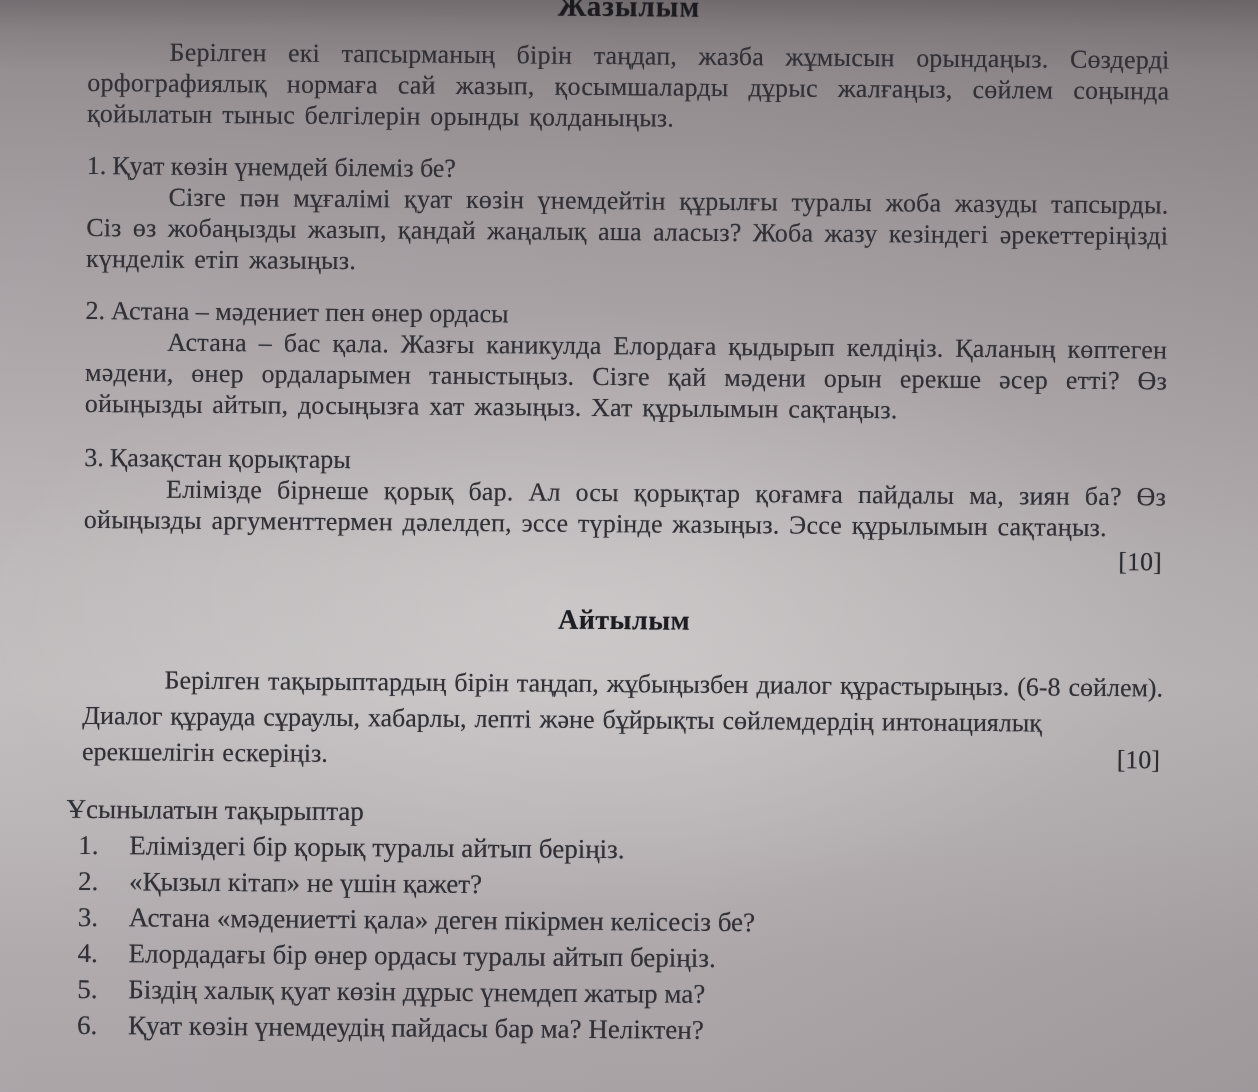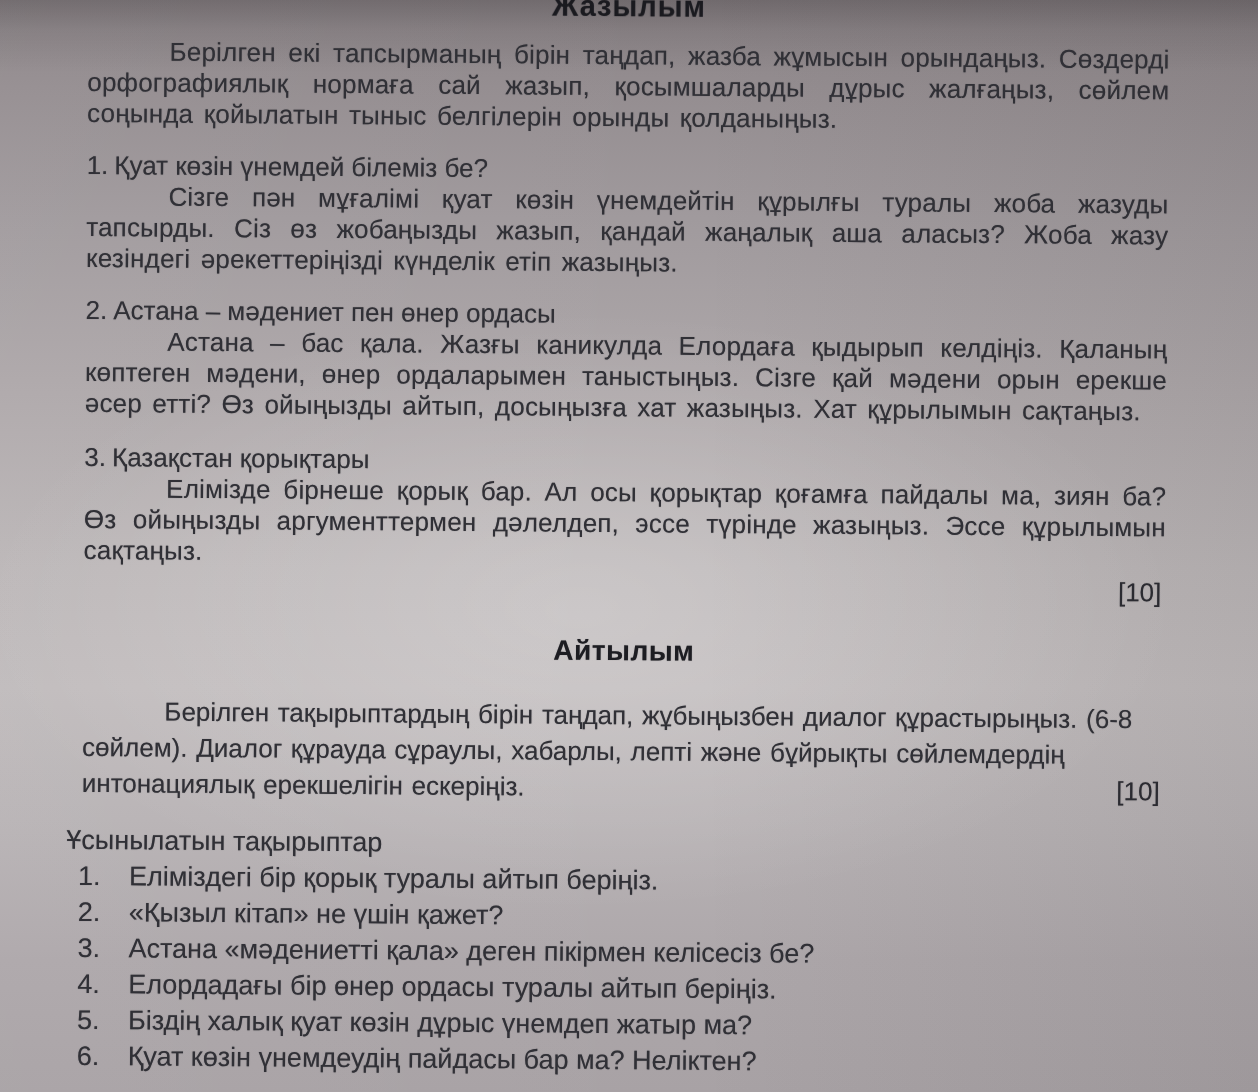--- a/index.html
+++ b/index.html
@@ -7,21 +7,21 @@
 
   .photo{
     position:relative;
     width:1258px;height:1092px;
     overflow:hidden;
     background:
       linear-gradient(180deg, rgba(47,42,45,0.28) 0px, rgba(47,42,45,0.10) 30px, rgba(47,42,45,0) 72px),
       radial-gradient(ellipse 860px 430px at 46% 56%, rgba(255,255,255,0.22), rgba(255,255,255,0) 70%),
       linear-gradient(90deg, rgba(255,255,255,0.04) 0%, rgba(0,0,0,0) 55%, rgba(25,22,24,0.07) 100%),
       linear-gradient(180deg, #8a8386 0%, #948d90 8%, #a09a9d 20%, #aea8aa 36%, #bbb6b7 52%, #c0bbbc 63%, #b8b3b5 75%, #ada7aa 88%, #a8a2a5 100%);
-    font-family:Liberation Sans, sans-serif;
+    font-family:Liberation Serif, serif;
     color:#303036;
   }
 
   .content{
     position:absolute;left:88px;top:0;width:1082px;
     transform:rotate(0.45deg);
     transform-origin:0 0;
     text-shadow:0 0 0.9px rgba(48,48,54,0.50);
   }
 

